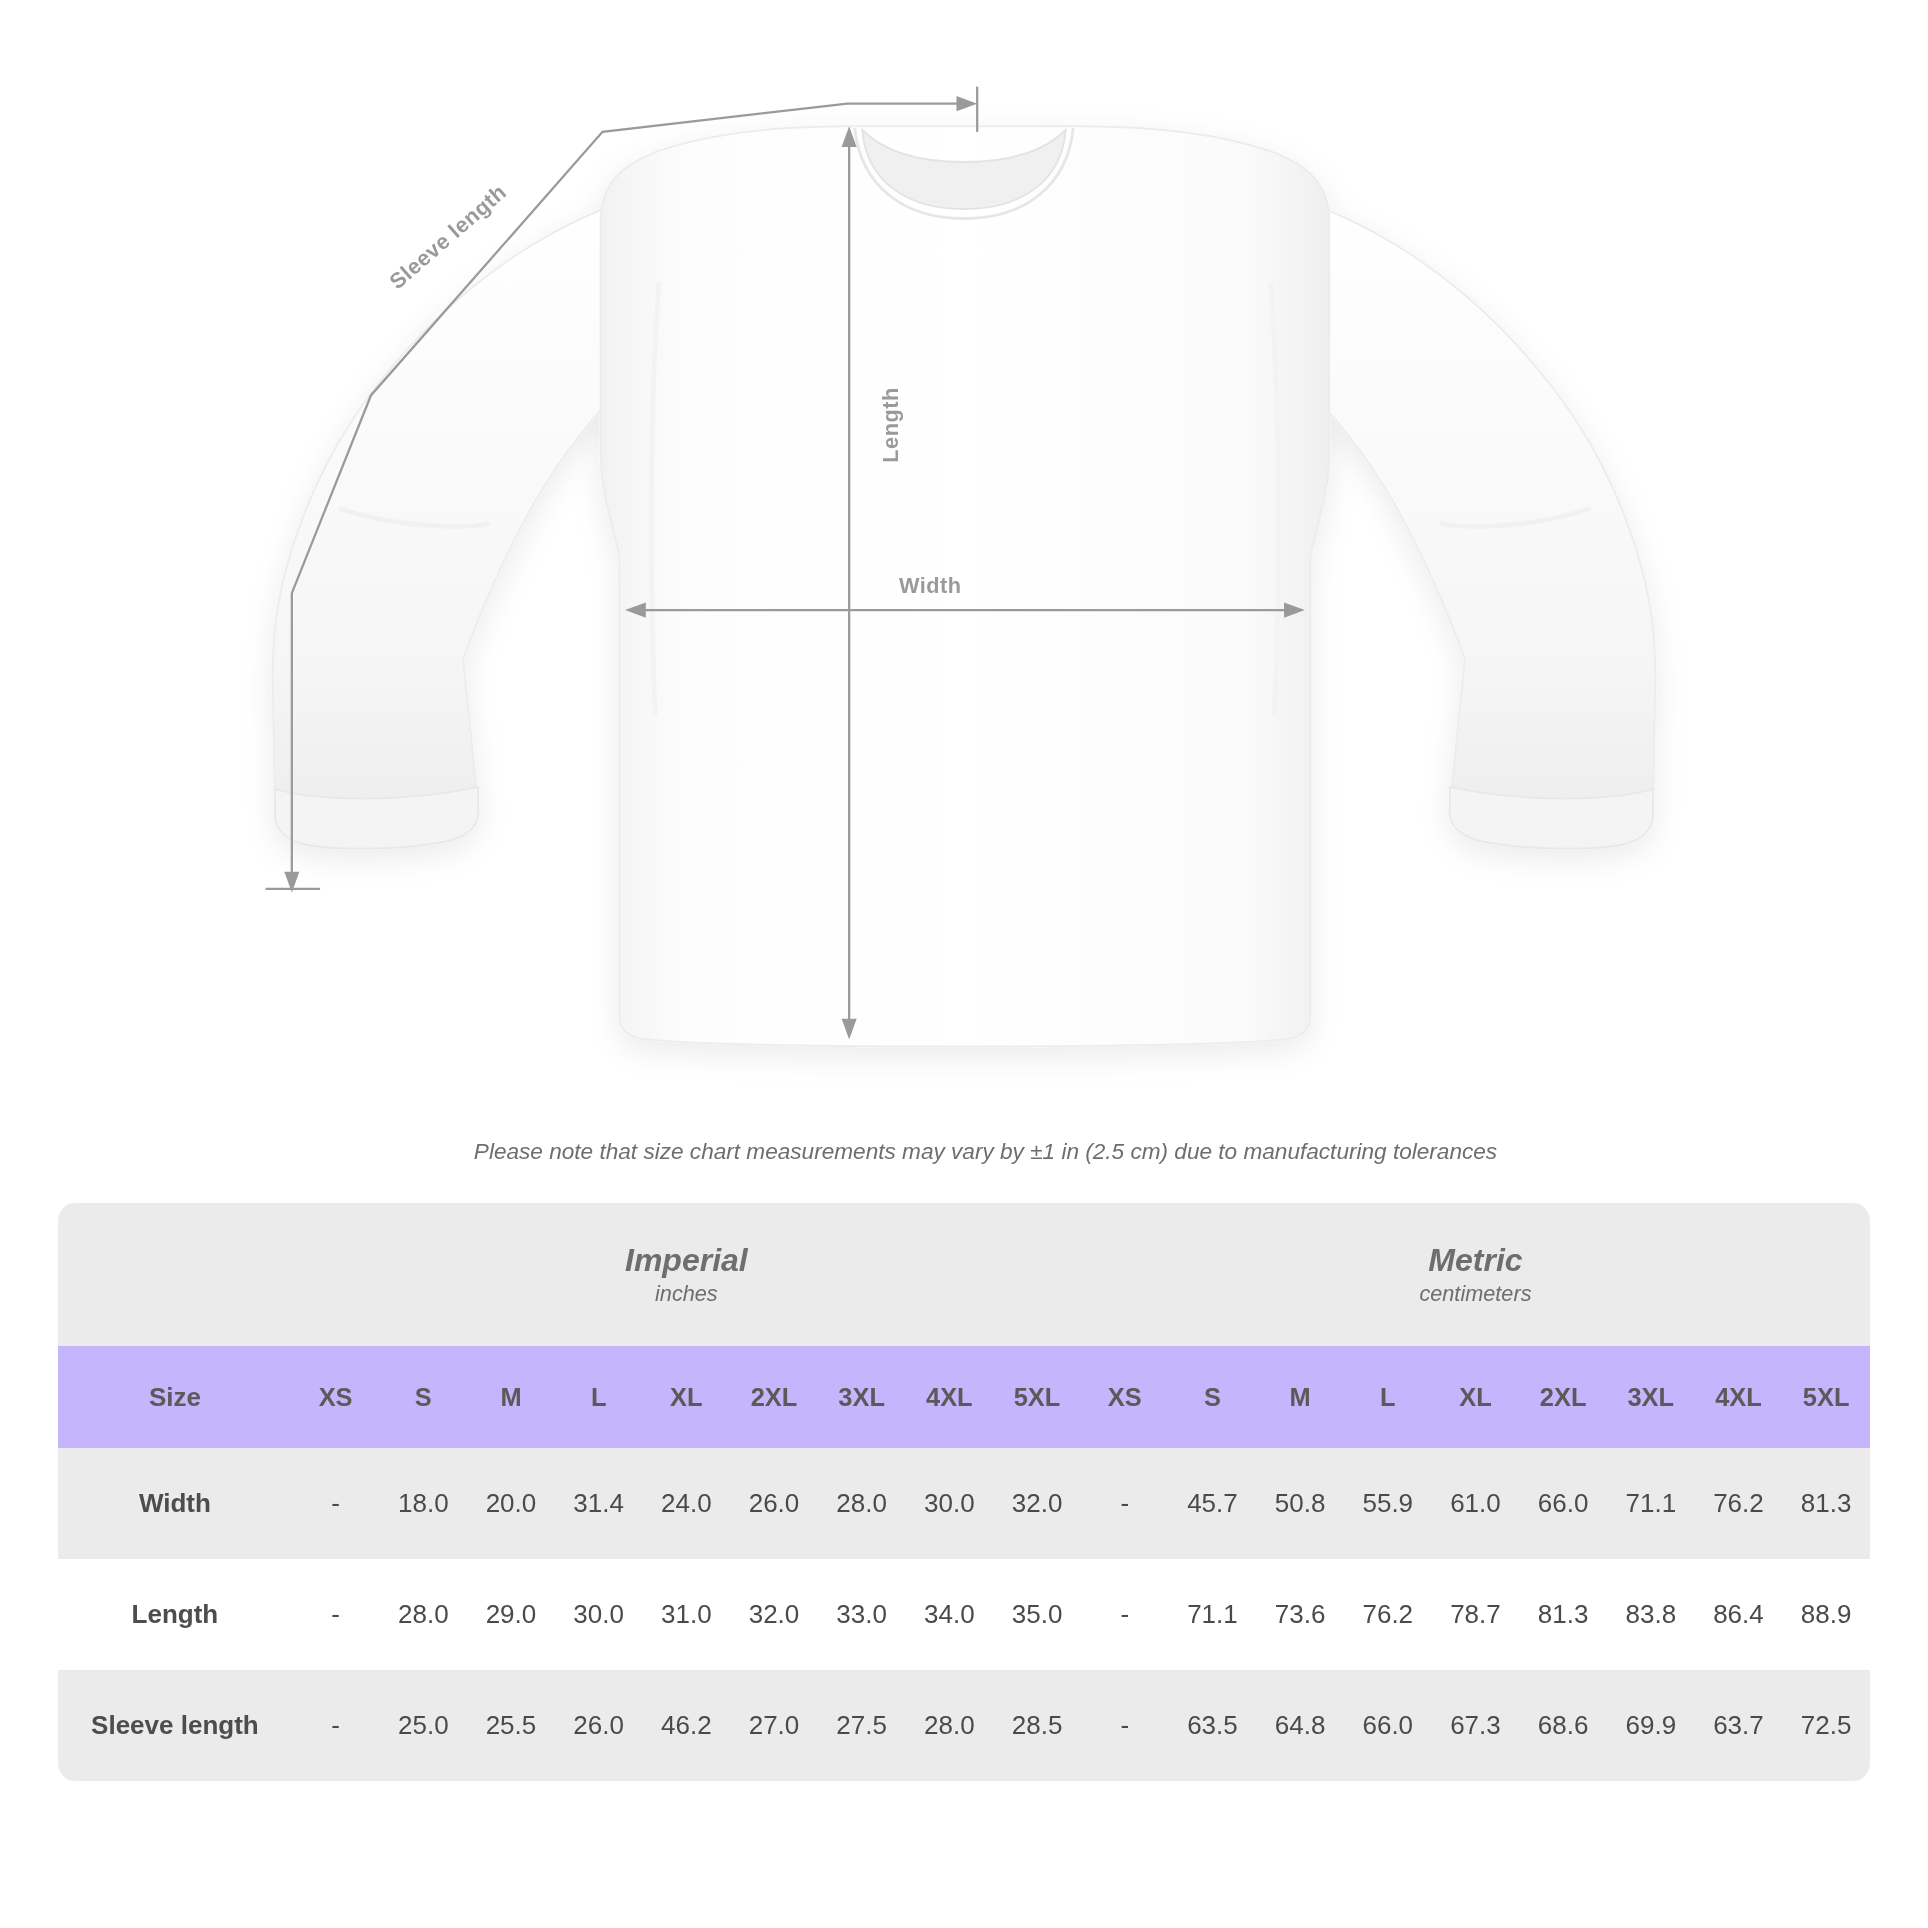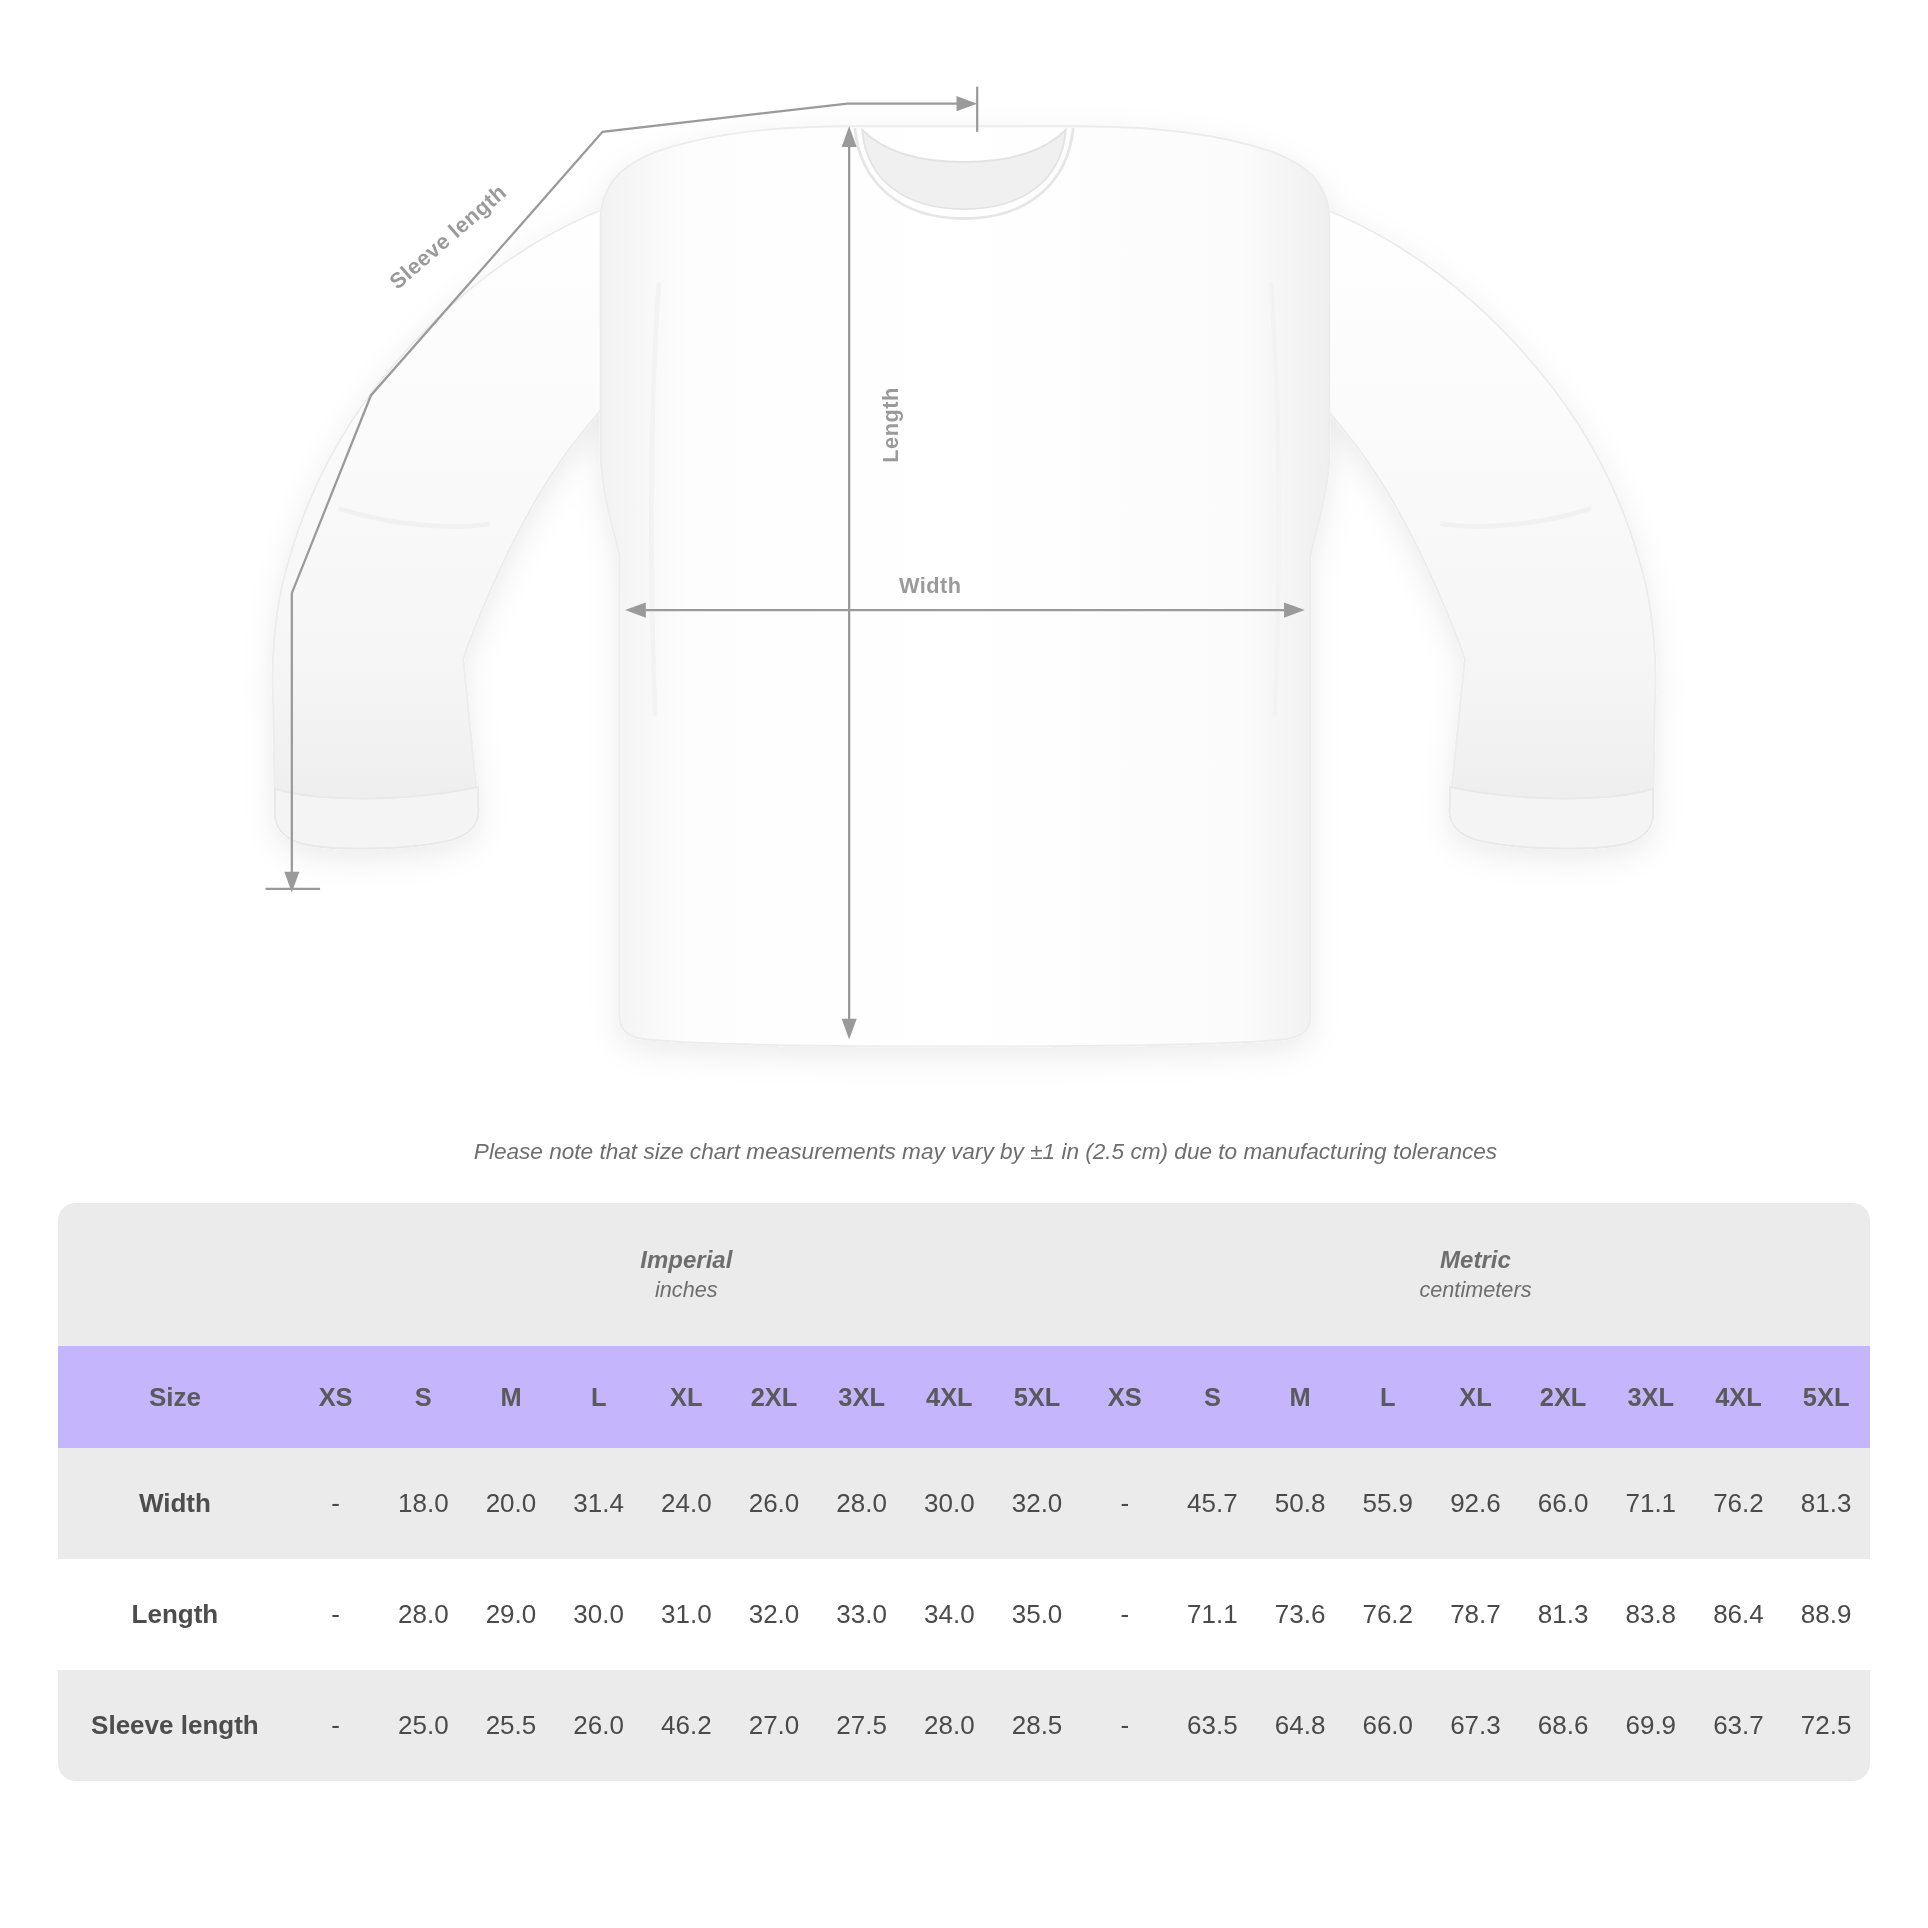--- a/index.html
+++ b/index.html
@@ -102,21 +102,21 @@
   }
   .unit-row td {
     background: #ebebeb;
     height: 143px;
     vertical-align: middle;
     text-align: center;
   }
   .unit-row td:first-child { border-top-left-radius: 17px; }
   .unit-row td:last-child  { border-top-right-radius: 17px; }
   .unit-name {
-    font-size: 24px;
+    font-size: 32px;
     font-weight: bold;
     font-style: italic;
     color: #6e6e6e;
     line-height: 1.15;
   }
   .unit-sub {
     font-size: 21.7px;
     font-style: italic;
     color: #6e6e6e;
     margin-top: 3px;
@@ -333,21 +333,21 @@
           <td>31.4</td>
           <td>24.0</td>
           <td>26.0</td>
           <td>28.0</td>
           <td>30.0</td>
           <td>32.0</td>
           <td>-</td>
           <td>45.7</td>
           <td>50.8</td>
           <td>55.9</td>
-          <td>92.6</td>
+          <td>61.0</td>
           <td>66.0</td>
           <td>71.1</td>
           <td>76.2</td>
           <td>81.3</td>
         </tr>
 
         <tr class="data-row plain">
           <td class="rowlabel">Length</td>
           <td>-</td>
           <td>28.0</td>

